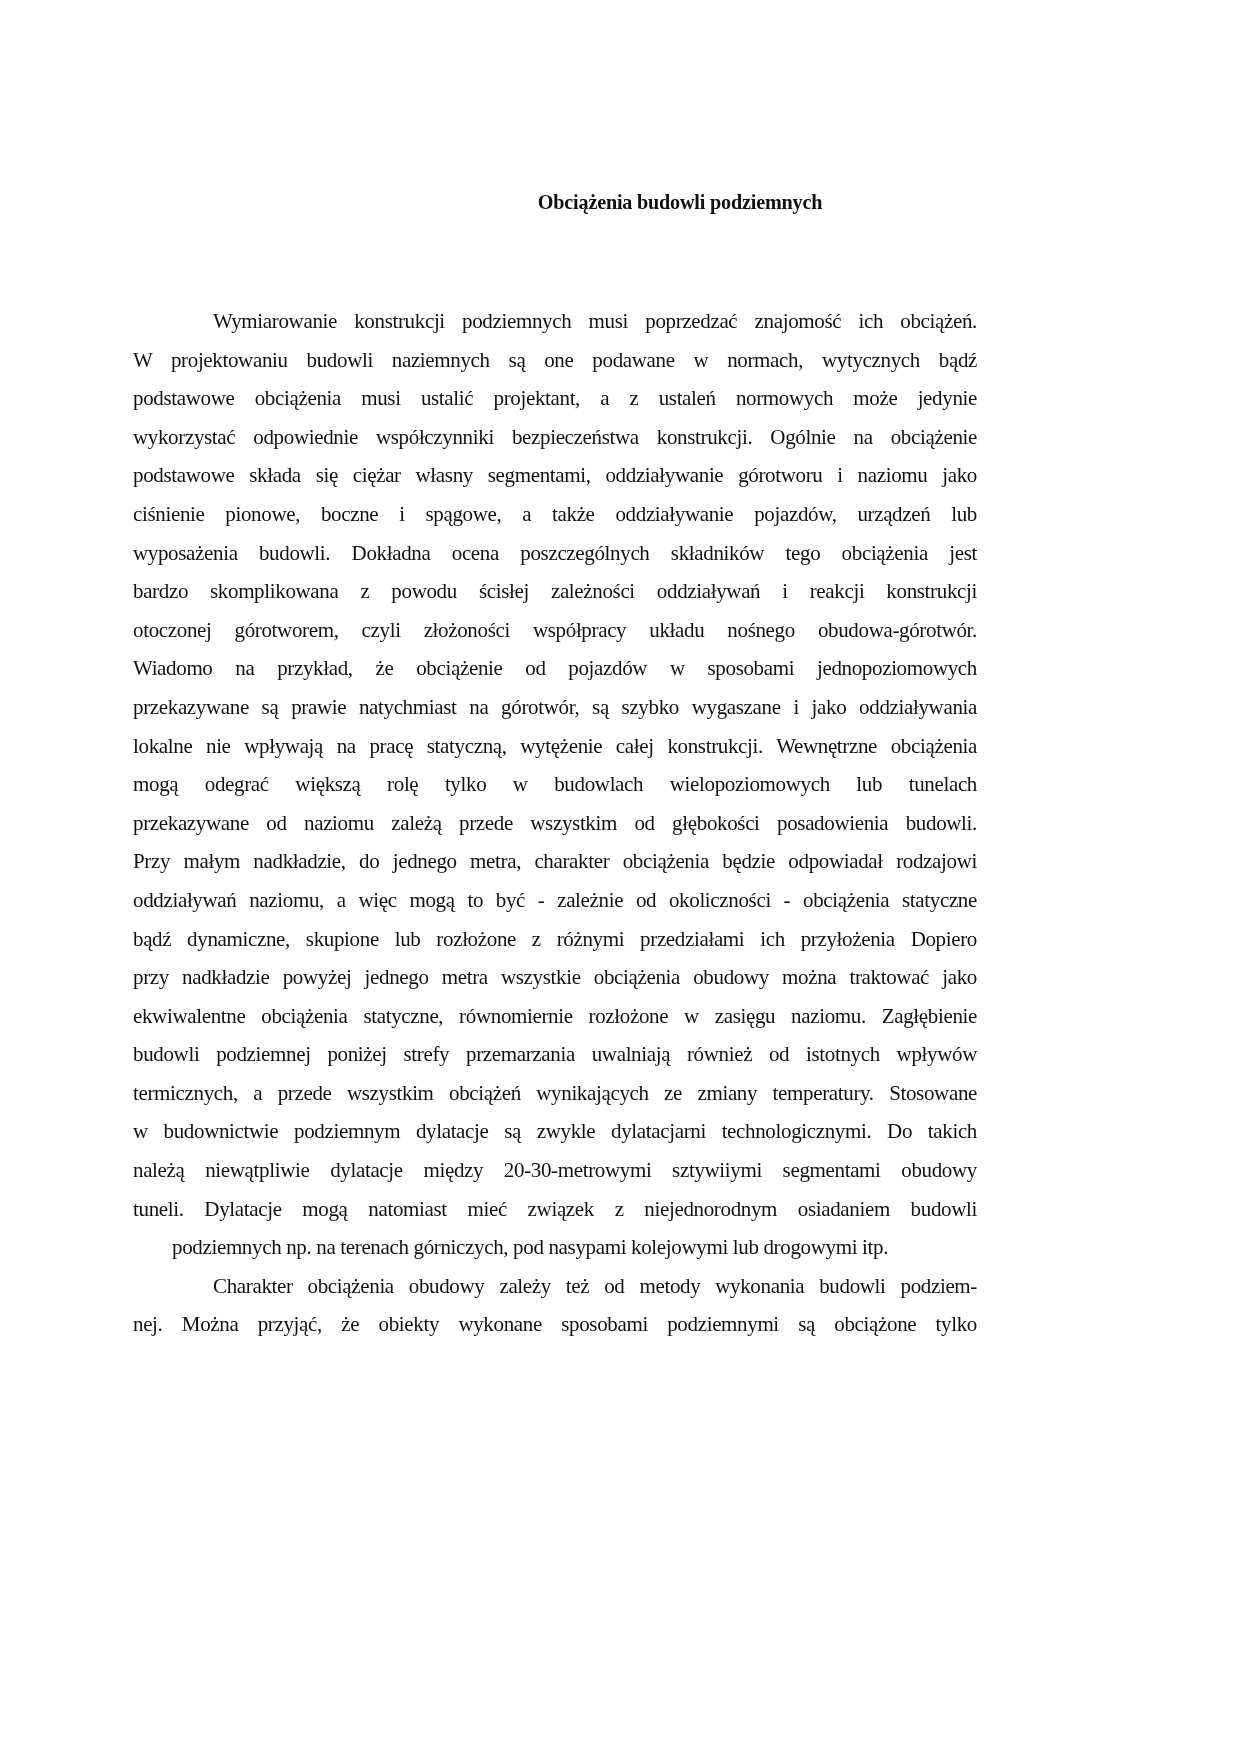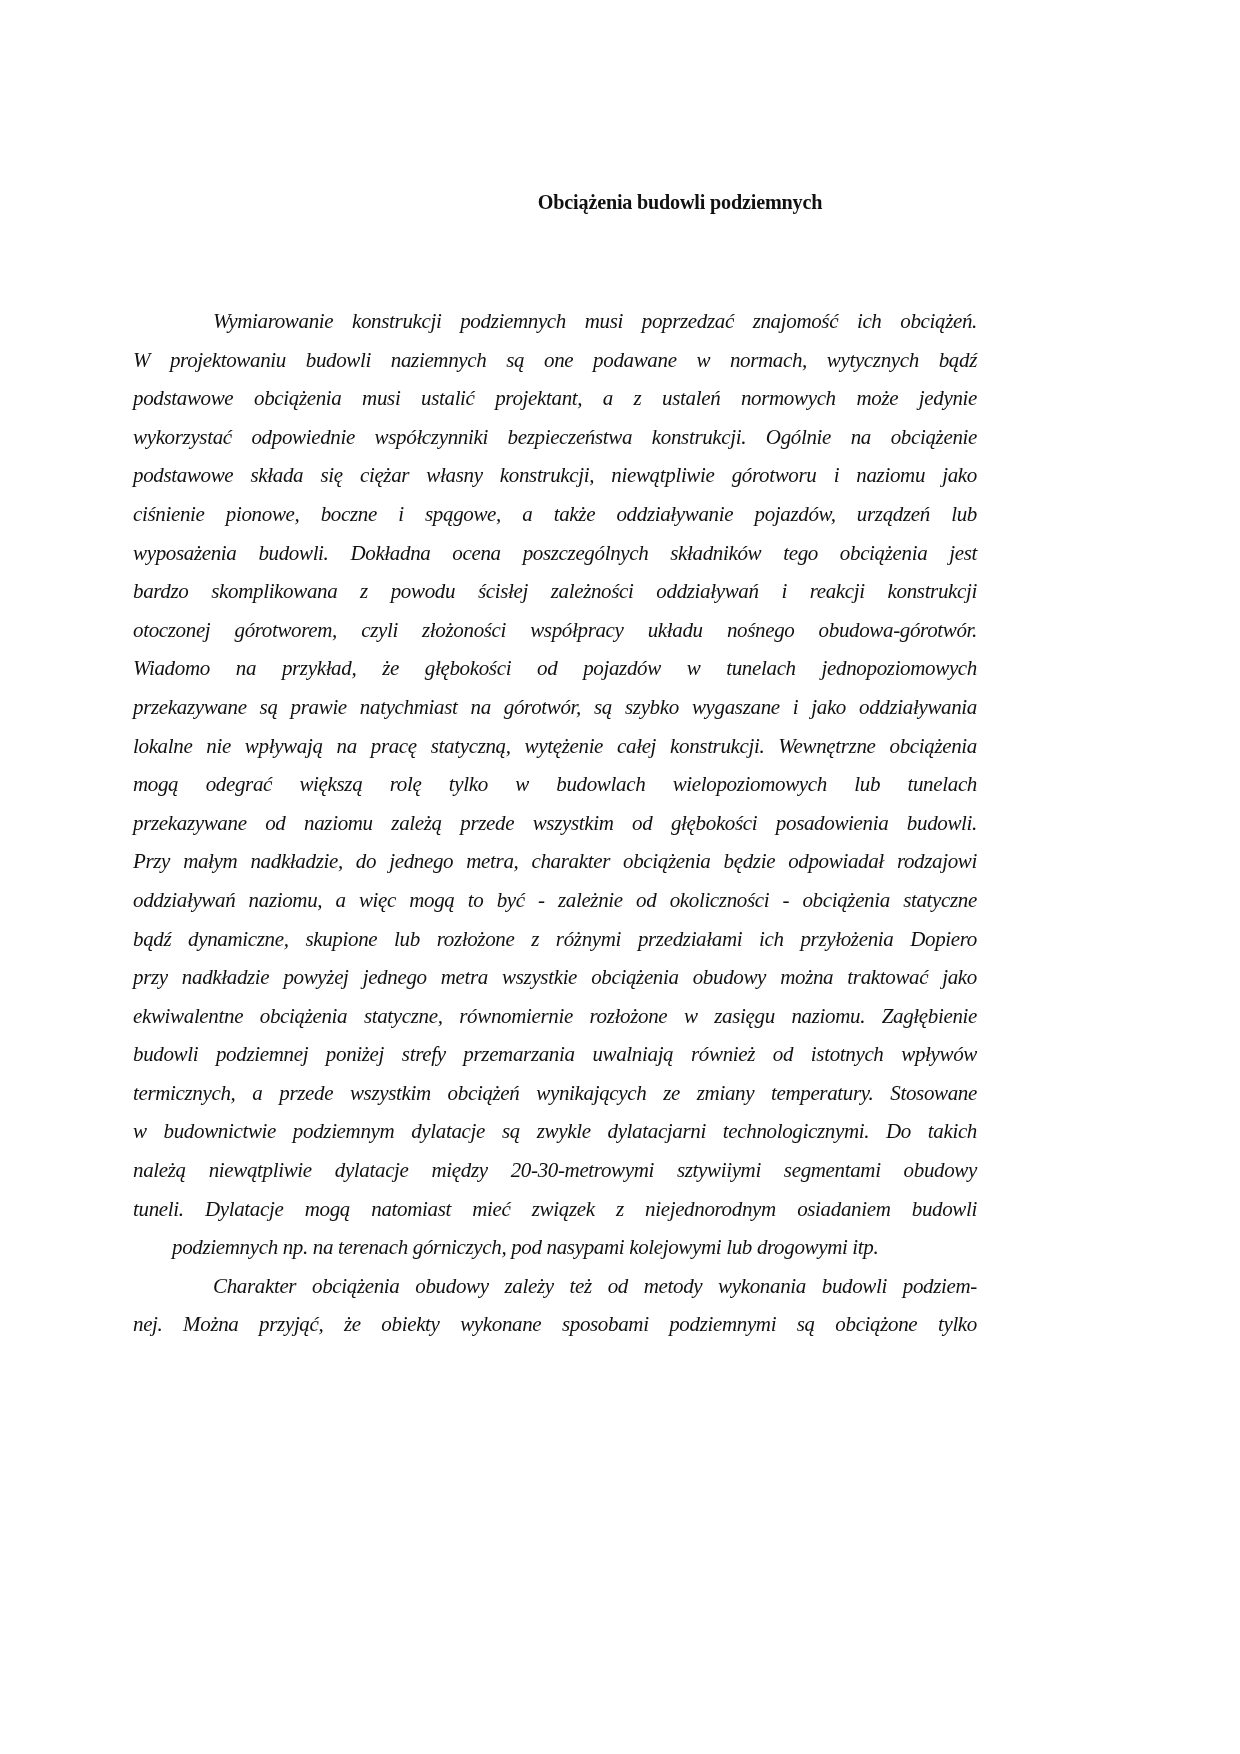--- a/index.html
+++ b/index.html
@@ -16,45 +16,44 @@
     }
     .title span { display: inline-block; margin-left: 120px; }
     .body {
       position: absolute; left: 133px; top: 302px; width: 844px;
       font-size: 21px; line-height: 38.6px;
     }
     .line {
       display: block; height: 38.6px; white-space: nowrap;
       text-align: justify; text-align-last: justify;
       letter-spacing: -0.35px;
-      font-style: italic;
     }
     .line.last { text-align-last: left; margin-left: 39px; }
     .line.indent { padding-left: 80px; }
   </style>
 </head>
 <body>
 
 <div class="page">
   <div class="title">
     <span>Obciążenia budowli podziemnych</span>
   </div>
 
   <div class="body">
 
     <span class="line indent">Wymiarowanie konstrukcji podziemnych musi poprzedzać znajomość ich obciążeń.</span>
     <span class="line">W projektowaniu budowli naziemnych są one podawane w normach, wytycznych bądź</span>
     <span class="line">podstawowe obciążenia musi ustalić projektant, a z ustaleń normowych może jedynie</span>
     <span class="line">wykorzystać odpowiednie współczynniki bezpieczeństwa konstrukcji. Ogólnie na obciążenie</span>
-    <span class="line">podstawowe składa się ciężar własny konstrukcji, niewątpliwie górotworu i naziomu jako</span>
+    <span class="line">podstawowe składa się ciężar własny segmentami, oddziaływanie górotworu i naziomu jako</span>
     <span class="line">ciśnienie pionowe, boczne i spągowe, a także oddziaływanie pojazdów, urządzeń lub</span>
     <span class="line">wyposażenia budowli. Dokładna ocena poszczególnych składników tego obciążenia jest</span>
     <span class="line">bardzo skomplikowana z powodu ścisłej zależności oddziaływań i reakcji konstrukcji</span>
     <span class="line">otoczonej górotworem, czyli złożoności współpracy układu nośnego obudowa-górotwór.</span>
-    <span class="line">Wiadomo na przykład, że głębokości od pojazdów w tunelach jednopoziomowych</span>
+    <span class="line">Wiadomo na przykład, że obciążenie od pojazdów w sposobami jednopoziomowych</span>
     <span class="line">przekazywane są prawie natychmiast na górotwór, są szybko wygaszane i jako oddziaływania</span>
     <span class="line">lokalne nie wpływają na pracę statyczną, wytężenie całej konstrukcji. Wewnętrzne obciążenia</span>
     <span class="line">mogą odegrać większą rolę tylko w budowlach wielopoziomowych lub tunelach</span>
     <span class="line">przekazywane od naziomu zależą przede wszystkim od głębokości posadowienia budowli.</span>
     <span class="line">Przy małym nadkładzie, do jednego metra, charakter obciążenia będzie odpowiadał rodzajowi</span>
     <span class="line">oddziaływań naziomu, a więc mogą to być - zależnie od okoliczności - obciążenia statyczne</span>
     <span class="line">bądź dynamiczne, skupione lub rozłożone z różnymi przedziałami ich przyłożenia Dopiero</span>
     <span class="line">przy nadkładzie powyżej jednego metra wszystkie obciążenia obudowy można traktować jako</span>
     <span class="line">ekwiwalentne obciążenia statyczne, równomiernie rozłożone w zasięgu naziomu. Zagłębienie</span>
     <span class="line">budowli podziemnej poniżej strefy przemarzania uwalniają również od istotnych wpływów</span>

